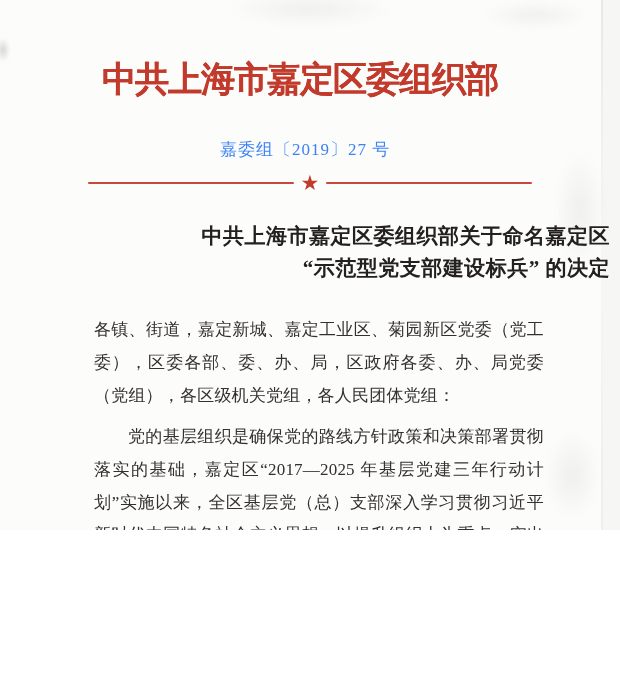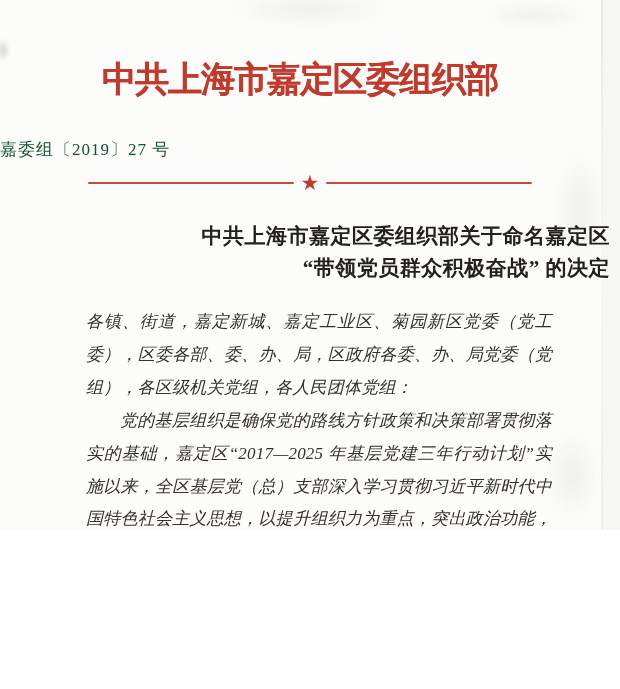--- a/index.html
+++ b/index.html
@@ -53,25 +53,25 @@
     line-height: 50px;
     font-weight: bold;
     letter-spacing: -1px;
     color: var(--accent, #c13a2b);
     transform: scaleX(0.97);
     text-shadow: 0.4px 0 0 var(--accent, #c13a2b);
   }
   .doc-number {
     position: absolute;
     top: 138px; left: 0; right: 10px;
-    text-align: left;
+    text-align: center;
     font-size: 17px;
     line-height: 24px;
     letter-spacing: 1px;
-    color: #14532d;
+    color: #3b82f6;
   }
   .rule-row {
     position: absolute;
     top: 172px; left: 88px; width: 444px; height: 22px;
     display: flex;
     align-items: center;
   }
   .rule-line {
     flex: 1;
     height: 2.4px;
@@ -103,21 +103,21 @@
   
   .body-block {
     position: absolute;
     top: 306px; left: 86px; width: 466px;
     font-size: 17px;
     line-height: 32.9px;
     letter-spacing: 0.2px;
     color: var(--ink, #33302d);
     text-align: justify;
   }
-  .body-block p { margin: 0; font-style: italic; }
+  .body-block p { margin: 8px; }
   .para-indent { text-indent: 2em; }
 
   
   .page-number {
     position: absolute;
     top: 667px; left: 0; width: 596px;
     text-align: center;
     font-size: 12px;
     line-height: 16px;
     letter-spacing: 1px;
@@ -143,21 +143,21 @@
   <div class="doc-number">嘉委组〔2019〕27 号</div>
 
   <div class="rule-row">
     <span class="rule-line"></span>
     <span class="rule-star">★</span>
     <span class="rule-line"></span>
   </div>
 
   <h2 class="doc-title">
     <span class="title-line">中共上海市嘉定区委组织部关于命名嘉定区</span>
-    <span class="title-line">“带领党员群众积极奋战” 的决定</span>
+    <span class="title-line">“示范型党支部建设标兵” 的决定</span>
   </h2>
 
   <div class="body-block">
     <p class="para-salutation">各镇、街道，嘉定新城、嘉定工业区、菊园新区党委（党工委），区委各部、委、办、局，区政府各委、办、局党委（党组），各区级机关党组，各人民团体党组：</p>
     <p class="para-indent">党的基层组织是确保党的路线方针政策和决策部署贯彻落实的基础，嘉定区“2017—2025 年基层党建三年行动计划”实施以来，全区基层党（总）支部深入学习贯彻习近平新时代中国特色社会主义思想，以提升组织力为重点，突出政治功能，带领党员群众积极奋战，把党的组织优势、组织功能、组织力量转化为嘉定建设上海“四大品牌”特色功能区、科创中心重要承载区和经济高质量、城市高品质、治理高水准的创新活力之城的强大动能，为嘉定改革发展提供了坚强的组织保证。</p>
   </div>
 
   <div class="page-number">- 1 -</div>
 
 </div>

